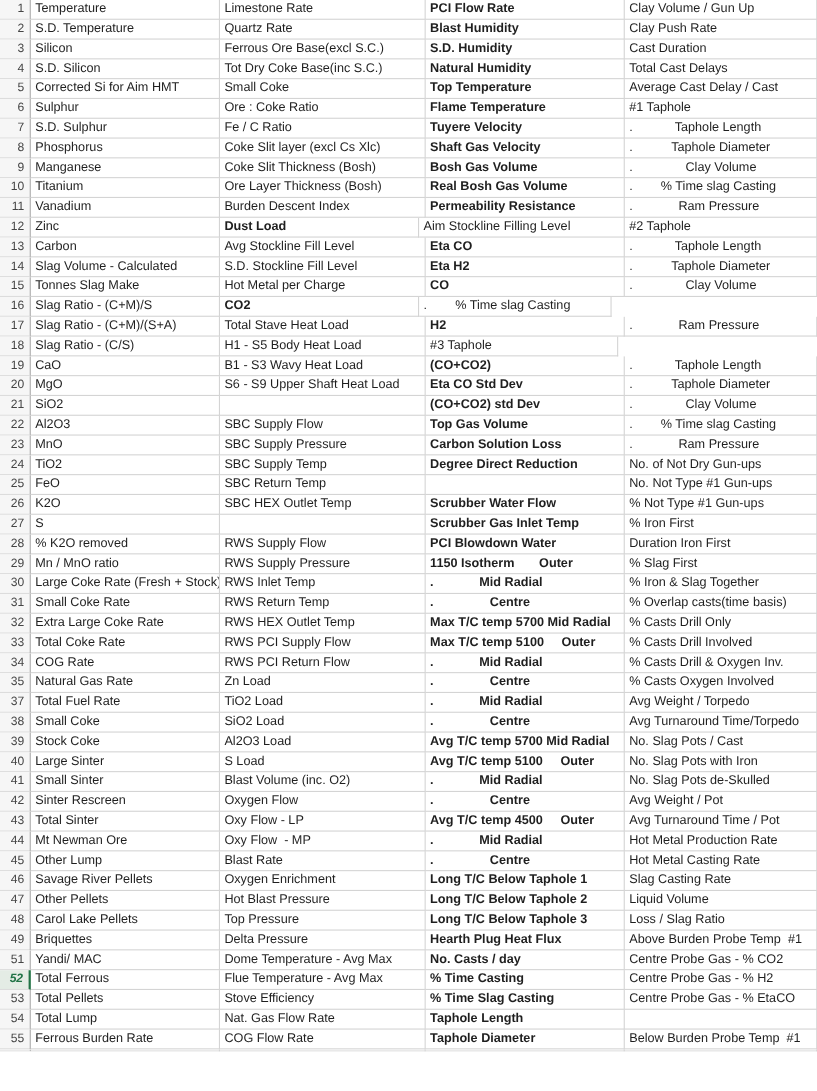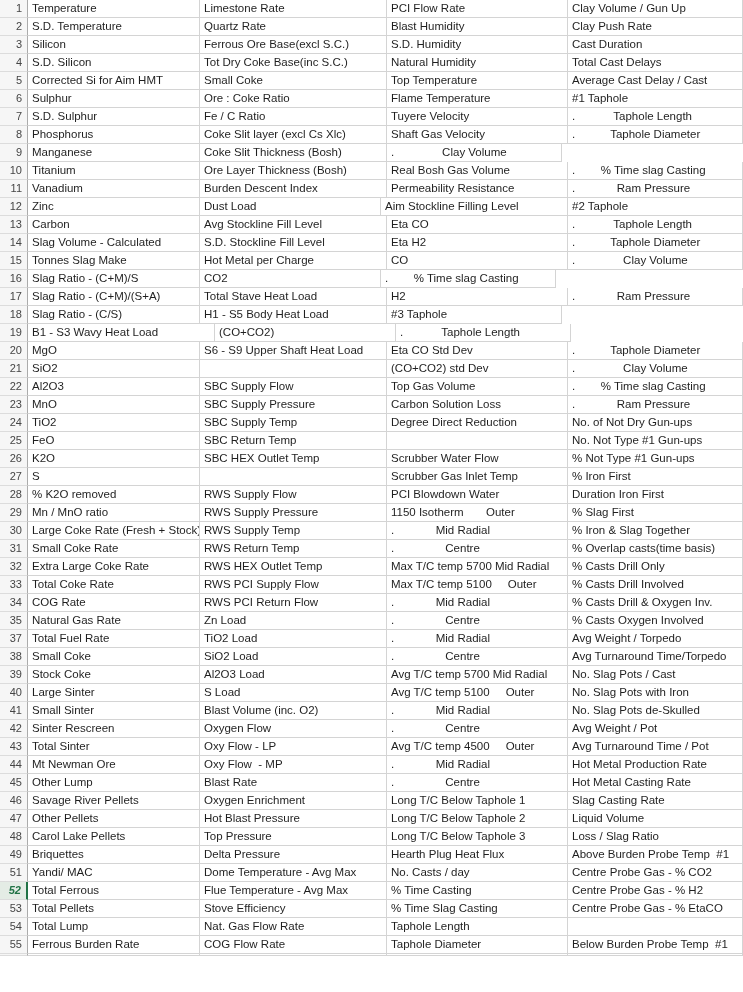--- a/index.html
+++ b/index.html
@@ -29,21 +29,21 @@
   }
   .cell {
     box-sizing:border-box;
     border-right:1px solid var(--grid-line,#d4d4d4);
     border-bottom:1px solid var(--grid-line,#d4d4d4);
     padding-left:4px; line-height:17px;
     white-space:pre; overflow:hidden;
   }
   .col-a { width:172px; min-width:172px; }
   .col-b { width:187px; min-width:187px; }
-  .col-c { width:181px; min-width:181px; }
+  .col-c { width:181px; min-width:181px;font-weight:bold; }
   .col-d { width:175px; min-width:175px; }
 </style>
 </head>
 <body>
 
 <div class="sheet">
   <div id="rows-container">
   <div class="row">
     <div class="rowhead">1</div>
     <div class="cell col-a">Temperature</div>
@@ -105,20 +105,21 @@
     <div class="cell col-a">Phosphorus</div>
     <div class="cell col-b">Coke Slit layer (excl Cs Xlc)</div>
     <div class="cell col-c">Shaft Gas Velocity</div>
     <div class="cell col-d">.           Taphole Diameter</div>
   </div>
 
   <div class="row">
     <div class="rowhead">9</div>
     <div class="cell col-a">Manganese</div>
     <div class="cell col-b">Coke Slit Thickness (Bosh)</div>
+    <div class="cell col-c">Bosh Gas Volume</div>
     <div class="cell col-d">.               Clay Volume</div>
   </div>
 
   <div class="row">
     <div class="rowhead">10</div>
     <div class="cell col-a">Titanium</div>
     <div class="cell col-b">Ore Layer Thickness (Bosh)</div>
     <div class="cell col-c">Real Bosh Gas Volume</div>
     <div class="cell col-d">.        % Time slag Casting</div>
   </div>
@@ -180,20 +181,21 @@
 
   <div class="row">
     <div class="rowhead">18</div>
     <div class="cell col-a">Slag Ratio - (C/S)</div>
     <div class="cell col-b">H1 - S5 Body Heat Load</div>
     <div class="cell col-d">#3 Taphole</div>
   </div>
 
   <div class="row">
     <div class="rowhead">19</div>
+    <div class="cell col-a">CaO</div>
     <div class="cell col-b">B1 - S3 Wavy Heat Load</div>
     <div class="cell col-c">(CO+CO2)</div>
     <div class="cell col-d">.            Taphole Length</div>
   </div>
 
   <div class="row">
     <div class="rowhead">20</div>
     <div class="cell col-a">MgO</div>
     <div class="cell col-b">S6 - S9 Upper Shaft Heat Load</div>
     <div class="cell col-c">Eta CO Std Dev</div>
@@ -268,21 +270,21 @@
     <div class="rowhead">29</div>
     <div class="cell col-a">Mn / MnO ratio</div>
     <div class="cell col-b">RWS Supply Pressure</div>
     <div class="cell col-c">1150 Isotherm       Outer</div>
     <div class="cell col-d">% Slag First</div>
   </div>
 
   <div class="row">
     <div class="rowhead">30</div>
     <div class="cell col-a">Large Coke Rate (Fresh + Stock)</div>
-    <div class="cell col-b">RWS Supply Temp</div>
+    <div class="cell col-b">RWS Inlet Temp</div>
     <div class="cell col-c">.             Mid Radial</div>
     <div class="cell col-d">% Iron &amp; Slag Together</div>
   </div>
 
   <div class="row">
     <div class="rowhead">31</div>
     <div class="cell col-a">Small Coke Rate</div>
     <div class="cell col-b">RWS Return Temp</div>
     <div class="cell col-c">.                Centre</div>
     <div class="cell col-d">% Overlap casts(time basis)</div>

